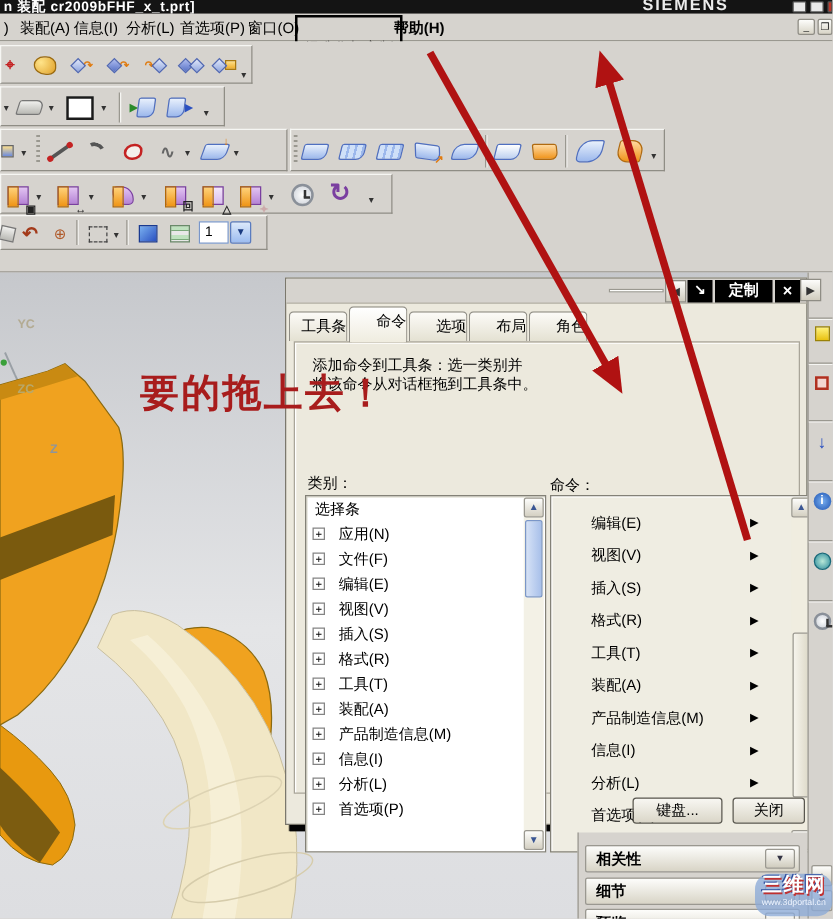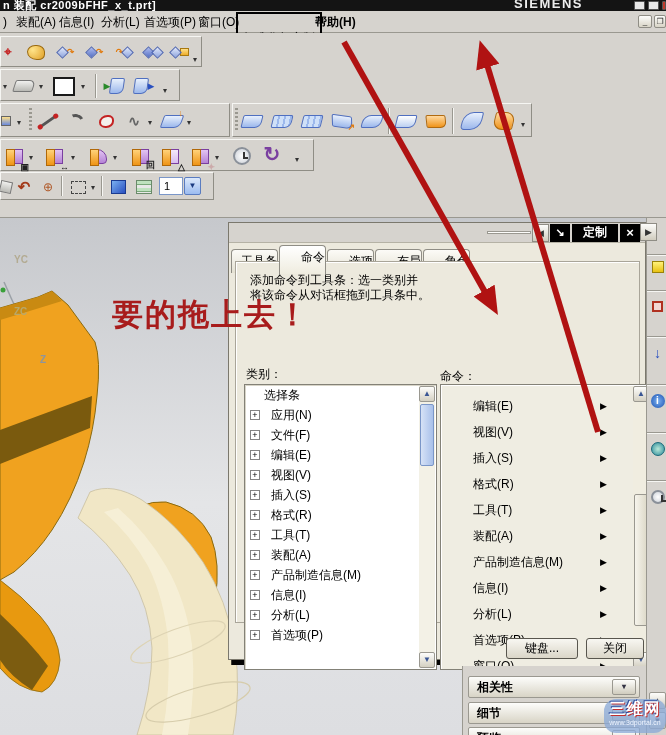--- a/index.html
+++ b/index.html
@@ -66,25 +66,25 @@
 
   
   .dialog { position:absolute; left:228px; top:222px; width:418px; height:438px; z-index:10;
             background:#ece9dd; border:1px solid #7b786d; box-shadow:3px 5px 0 rgba(0,0,0,.75); }
   .clampbar { position:absolute; left:0; top:0; width:100%; height:20px; background:#d6d3ce; border-bottom:1px solid #b5b2a5; }
   .clampgrip { position:absolute; left:258px; top:8px; width:44px; height:3px; background:#fdfdfb; border:1px solid #9a9890; }
   .cbtnav { position:absolute; top:1px; height:18px; background:linear-gradient(#fdfdfb,#d0ccbe); border:1px solid #8f8d85; font-size:9px; text-align:center; line-height:16px; color:#333; }
   .cblk { position:absolute; top:1px; height:18px; background:#000; color:#fff; text-align:center; font-size:12px; line-height:17px; font-weight:bold; }
   .tab { position:absolute; top:26px; height:24px; width:47px; background:linear-gradient(#fcfbf7,#e4e1d2); border:1px solid #8f8d85; border-bottom:none; border-radius:4px 4px 0 0; font-size:12px; text-align:right; line-height:22px; color:#000; }
   .tab.active { top:22px; height:29px; background:linear-gradient(#ffffff,#efecdf); z-index:3; font-weight:normal; }
-  .groupbox { position:absolute; left:6px; top:38px; width:405px; height:362px; border:1px solid #a9a599; box-shadow:inset 1px 1px 0 #fff; background:#ece9dd; }
+  .groupbox { position:absolute; left:6px; top:50px; width:405px; height:362px; border:1px solid #a9a599; box-shadow:inset 1px 1px 0 #fff; background:#ece9dd; }
   .instr { position:absolute; left:14px; font-size:12px; color:#000; }
   .flabel { position:absolute; font-size:12px; color:#000; }
   .catlist { position:absolute; left:8px; top:122px; width:193px; height:286px; background:#fff; border:1px solid #838177; box-shadow:inset 1px 1px 0 #d8d5c8; }
-  .cat { position:relative; height:20px; line-height:20px; font-size:12px; color:#000; padding-left:19px; white-space:nowrap; overflow:hidden; }
+  .cat { position:relative; height:20px; line-height:20px; font-size:12px; color:#000; padding-left:7px; white-space:nowrap; overflow:hidden; }
   .cat.tree { padding-left:26px; }
   .cat.sel { background:#3163c5; color:#fff; outline:1px dotted #d8e0f8; outline-offset:-2px; }
   .plusbox { position:absolute; left:5px; top:5px; width:10px; height:10px; background:#fff; border:1px solid #848484; font-size:9px; line-height:8px; text-align:center; color:#000; }
   .cmdlist { position:absolute; left:204px; top:122px; width:211px; height:286px; background:#efede2; border:1px solid #838177; box-shadow:inset 1px 1px 0 #fff; padding-top:8px; }
   .cmd { position:relative; height:26px; line-height:26px; padding-left:32px; font-size:12px; color:#000; white-space:nowrap; }
   .cmd .arr { position:absolute; right:26px; top:0; font-size:9px; color:#000; }
   .vsb { position:absolute; top:1px; right:1px; width:16px; bottom:1px; background:#f3f1e6; }
   .vsb .sbtn { position:absolute; left:0; width:16px; height:16px; background:linear-gradient(#fdfdfb,#d4d0c2); border:1px solid #9a9890; font-size:8px; text-align:center; line-height:14px; color:#3a5694; border-radius:2px; }
   .vsb .thumb { position:absolute; left:1px; width:14px; border-radius:2px; }
   .thumb.blue { background:linear-gradient(90deg,#d6e2f6,#a8c0ea); border:1px solid #7a96c8; }

